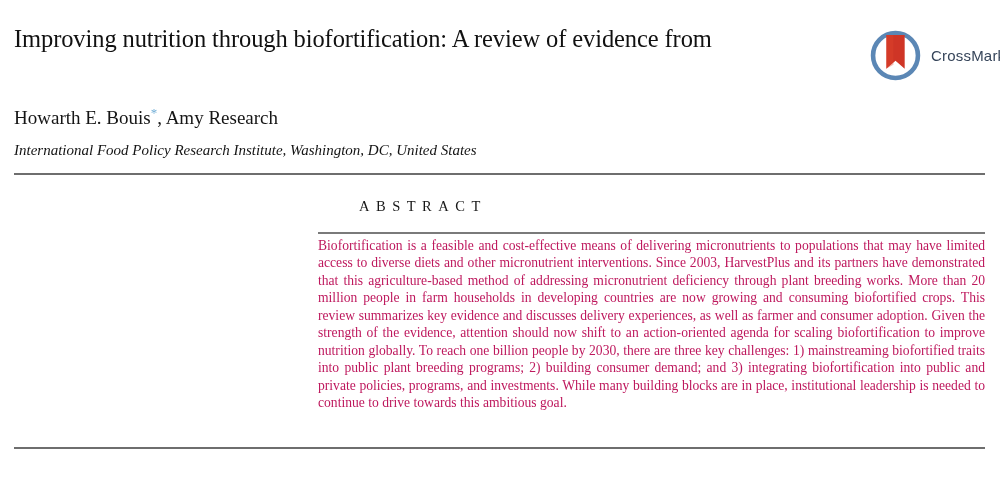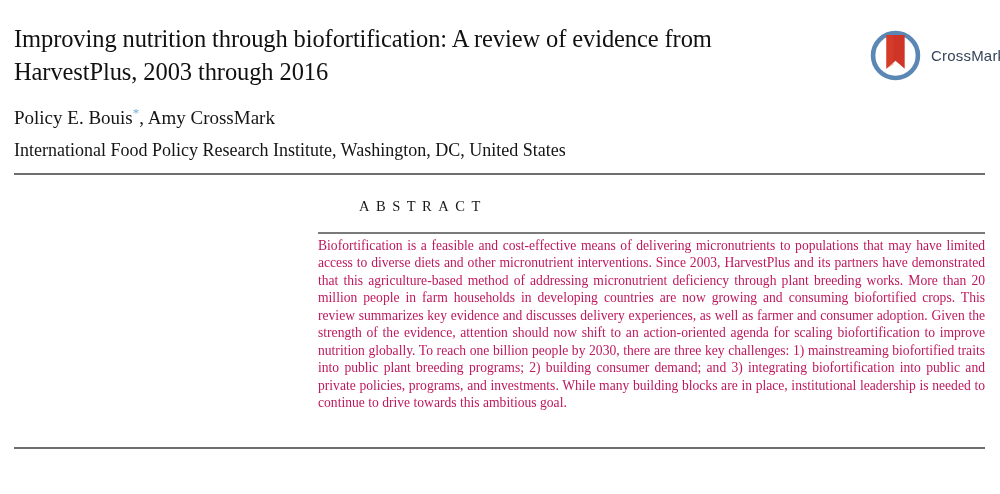--- a/index.html
+++ b/index.html
@@ -25,21 +25,22 @@
   .footnote-marker{
     color:#72aed6;
     font-size:13px;
     vertical-align:super;
     line-height:0;
     text-decoration:none;
     cursor:pointer;
   }
   .affiliation{
     position:absolute;left:14px;top:142px;
-    font-size:18px;line-height:16px;color:#141414;
+    font-style:italic;
+    font-size:15px;line-height:16px;color:#141414;
   }
   .rule-full{
     position:absolute;left:14px;width:971px;height:2px;
     background:#6e6e6e;
   }
   .rule-top{top:173px;}
   .rule-bottom{top:447px;}
   .abstract-heading{
     position:absolute;left:319px;top:198px;
     font-size:14.5px;letter-spacing:6.5px;color:#171717;margin-left:40px;
@@ -68,34 +69,33 @@
     letter-spacing:0.2px;
   }
 </style>
 </head>
 <body>
 
 <div class="page">
 
   <h1 class="title" style="margin:0;font-weight:400;">
     <span class="tline">Improving nutrition through biofortification: A review of evidence from</span>
-    <span class="tline">HarvestPlus, 2003 through 2016</span>
   </h1>
 
   <div class="crossmark">
     <svg class="crossmark-logo" viewBox="0 0 100 100">
       <circle cx="50" cy="50" r="44" fill="none" stroke-width="9" stroke="#5b87b5"></circle>
       <path d="M32 10 H68 V76 L50 60.5 L32 76 Z" fill="#cf3526"></path>
       <path d="M32 10 H46 V68 L32 76 Z" opacity="0.35" fill="#e0472f"></path>
     </svg>
     <span class="crossmark-label">CrossMark</span>
   </div>
 
   <div class="authors">
-    <span>Policy E. Bouis</span><span class="footnote-marker">*</span><span>, Amy CrossMark</span>
+    <span>Howarth E. Bouis</span><span class="footnote-marker">*</span><span>, Amy Research</span>
   </div>
 
   <div class="affiliation">International Food Policy Research Institute, Washington, DC, United States</div>
 
   <div class="rule-full rule-top"></div>
 
   <div class="abstract-heading">ABSTRACT</div>
 
   <div class="rule-abstract"></div>
 

